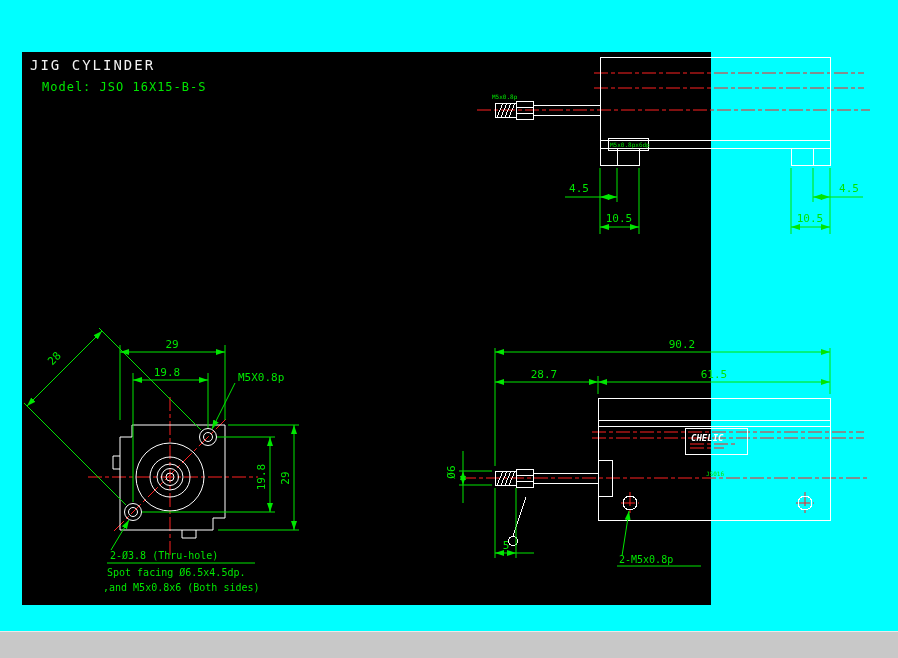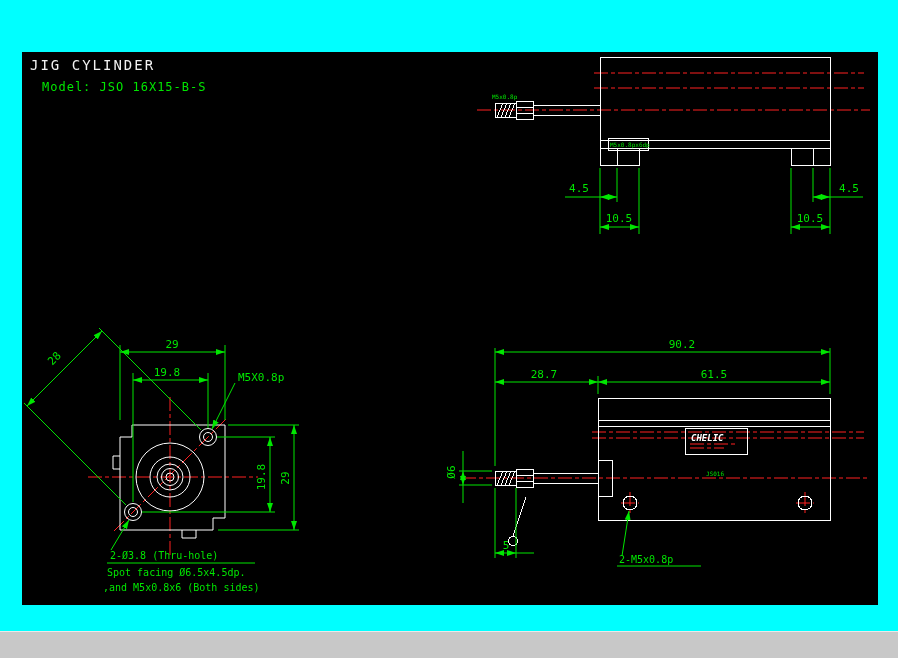--- a/index.html
+++ b/index.html
@@ -4,21 +4,21 @@
 <style>
   html,body { margin:0; padding:0; }
   body {
     width:898px; height:658px;
     background:#00ffff;
     position:relative; overflow:hidden;
     font-family:"DejaVu Sans Mono", monospace;
   }
   .canvas {
     position:absolute; left:22px; top:52px;
-    width:856px; height:553px;
+    width:689px; height:553px;
     background:#000000;
   }
   .taskbar {
     position:absolute; left:0; bottom:0;
     width:898px; height:26px;
     background:#c8c8c8;
     border-top:1px solid #e9e9e9;
   }
   svg { display:block; }
   .w   { stroke:#ffffff; fill:none; stroke-width:1; }

